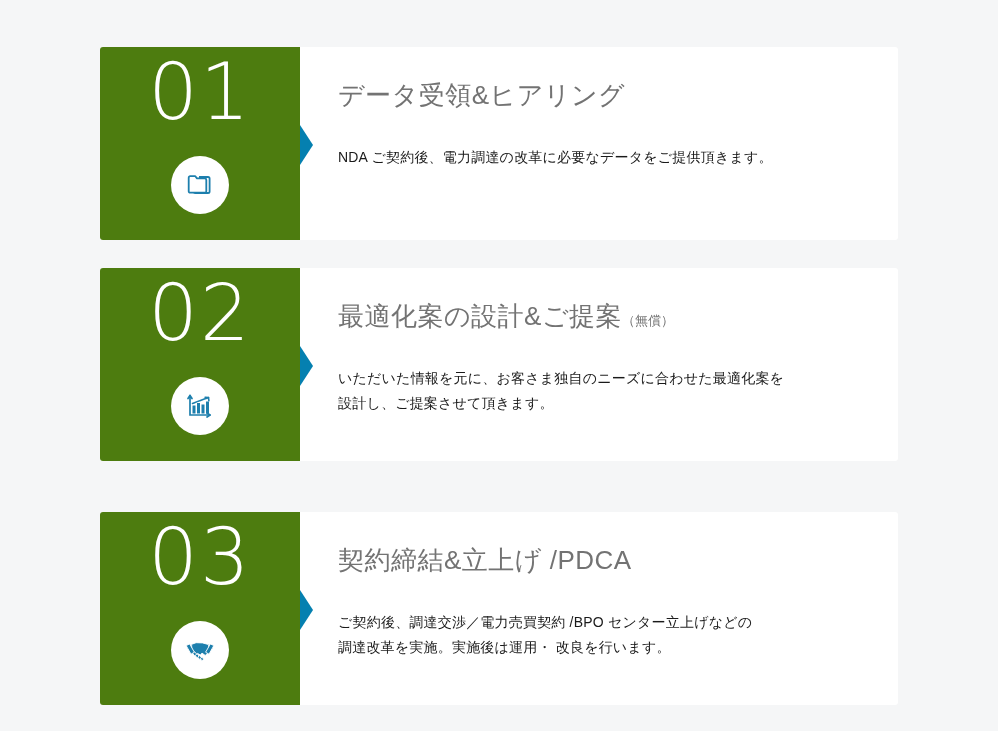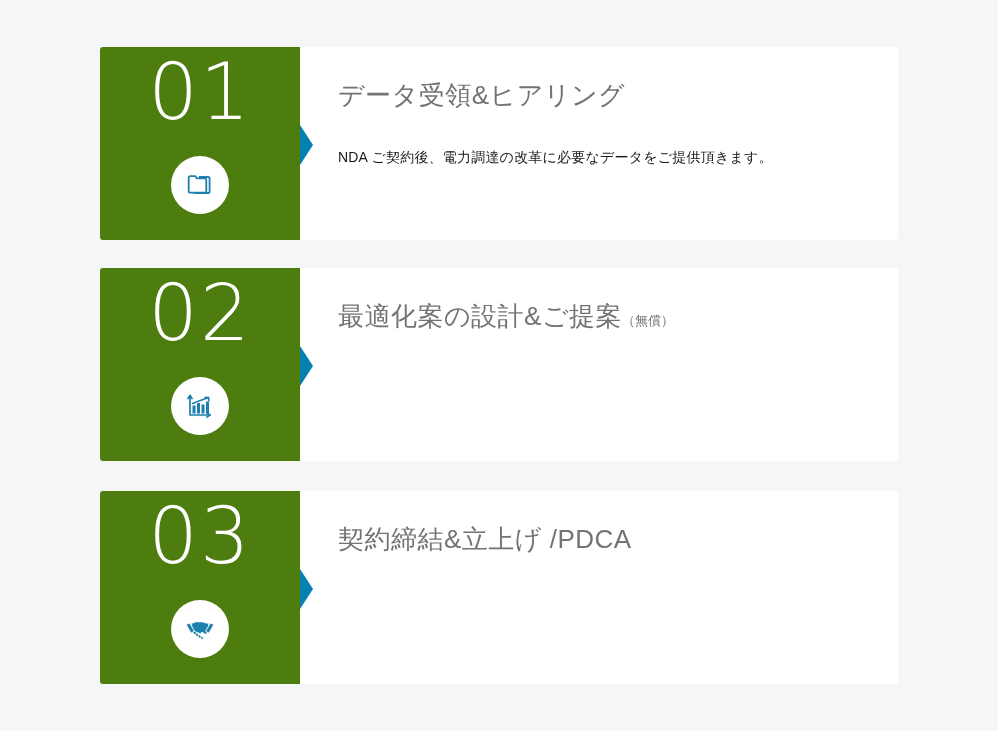--- a/index.html
+++ b/index.html
@@ -24,21 +24,21 @@
 
   .step {
     position: absolute;
     left: 100px;
     width: 798px;
     height: 193px;
   }
 
   .step-1 { top: 47px; }
   .step-2 { top: 268px; }
-  .step-3 { top: 491px; }
+  .step-3 { top: 512px; }
 
   
   .panel {
     position: absolute;
     left: 0;
     top: 0;
     width: 798px;
     height: 193px;
     background: #ffffff;
     border-radius: 3px;
@@ -184,20 +184,24 @@
             <path d="M7.5 12.5 C 12 10.5, 18 8.5, 23.5 6.5"></path>
             <path d="M23.5 6.5 l-3.4 -0.2 M23.5 6.5 l0.4 3.3"></path>
           </g>
         </svg>
       </div>
       <div class="badge-notch"></div>
     </div>
     <div class="content">
       <div class="step-title">
         <span>最適化案の設計&amp;ご提案</span><span class="note">（無償）</span>
+      </div>
+      <div class="step-desc">
+        <div>いただいた情報を元に、お客さま独自のニーズに合わせた最適化案を</div>
+        <div>設計し、ご提案させて頂きます。</div>
       </div>
     </div>
   </div>
 
   <div class="step step-3">
     <div class="panel"></div>
     <div class="badge">
       <div class="step-number">03</div>
       <div class="icon-circle">
         <svg width="32" height="32" viewBox="0 0 32 32" aria-hidden="true">
@@ -215,16 +219,20 @@
             <path d="M29.8 11.6 l-3.4 -1.7 -4.8 8.3 3.4 2 z" stroke="#ffffff" stroke-width="0.9"></path>
           </g>
         </svg>
       </div>
       <div class="badge-notch"></div>
     </div>
     <div class="content">
       <div class="step-title">
         <span>契約締結&amp;立上げ /PDCA</span><span class="note"></span>
       </div>
+      <div class="step-desc">
+        <div>ご契約後、調達交渉／電力売買契約 /BPO センター立上げなどの</div>
+        <div>調達改革を実施。実施後は運用・ 改良を行います。</div>
+      </div>
     </div>
   </div>
 
 </div>
 
 </body></html>

